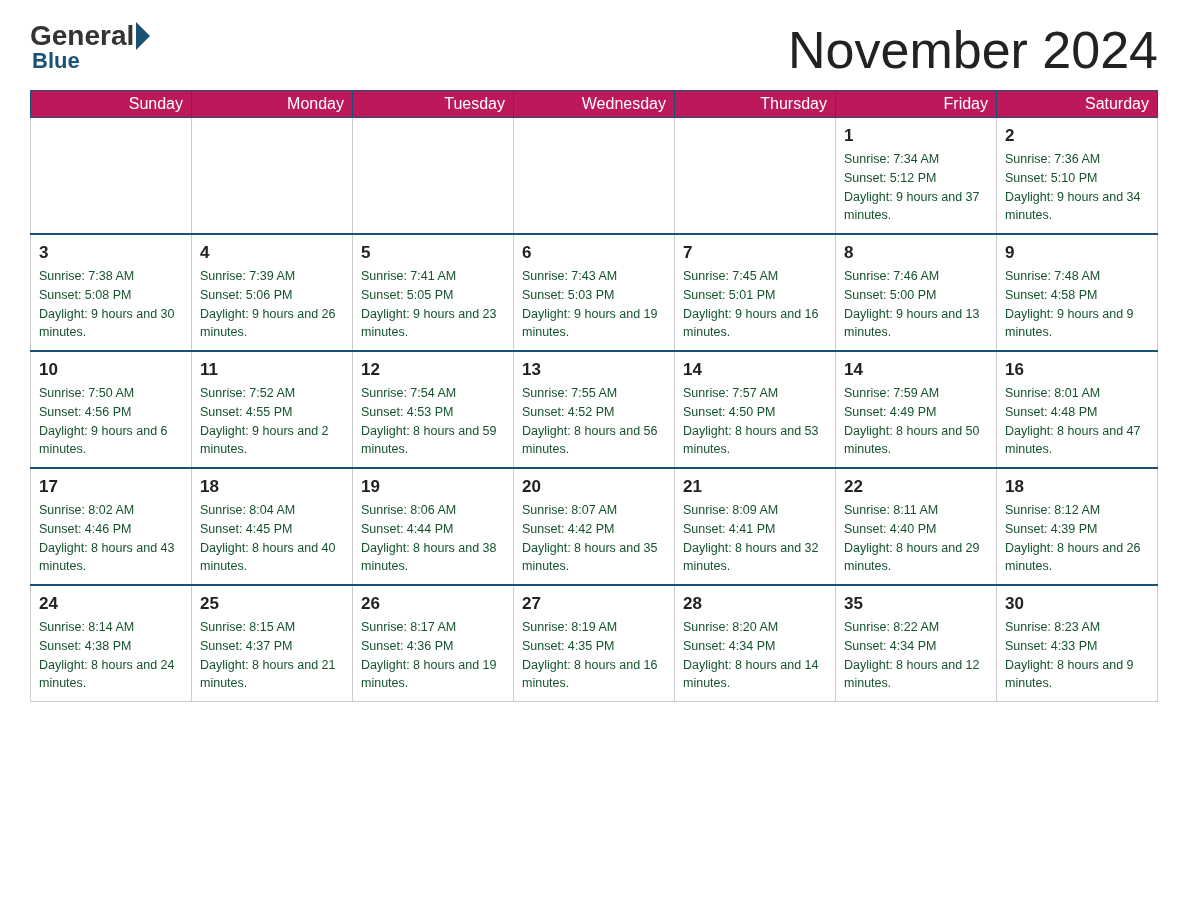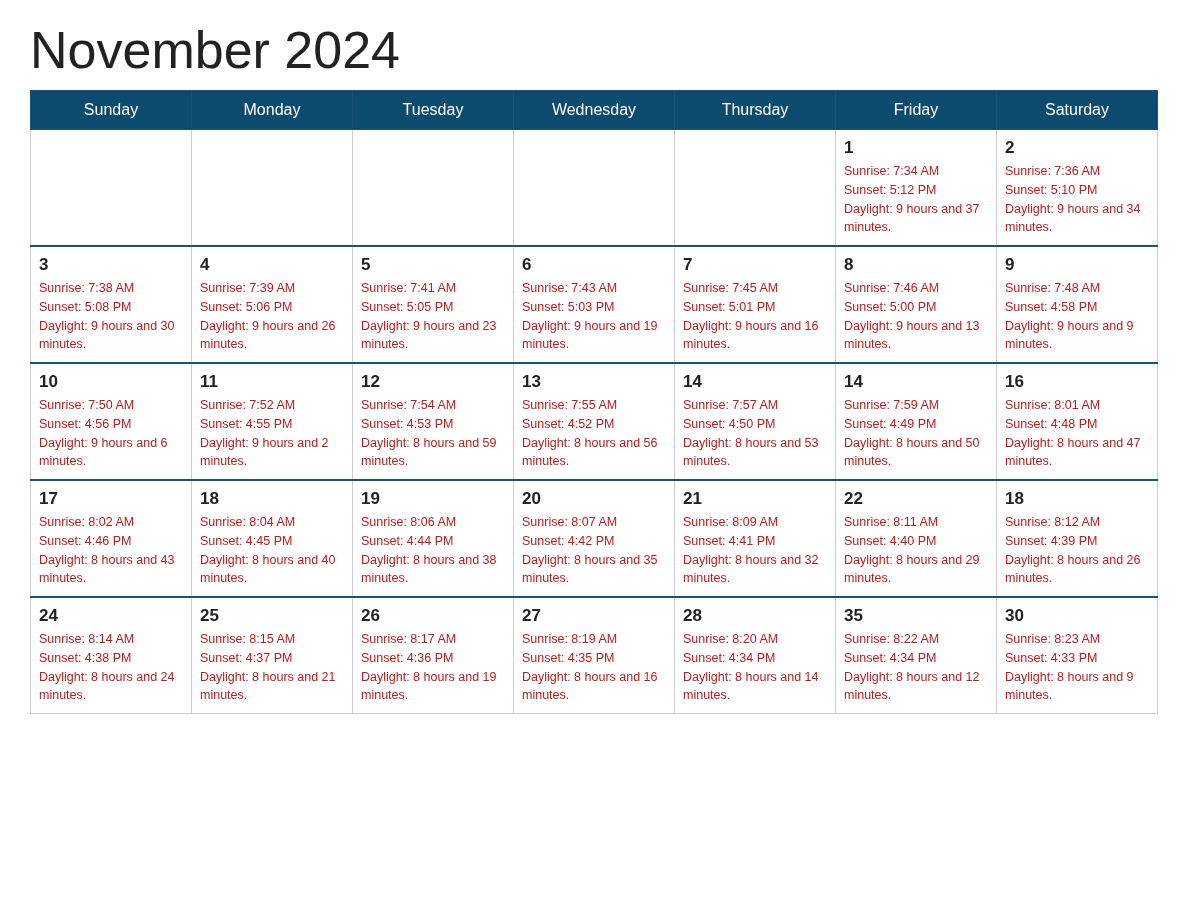--- a/index.html
+++ b/index.html
@@ -58,24 +58,24 @@
       font-size: 22px;
       color: #444;
       margin-top: 4px;
     }
     .calendar {
       width: 100%;
       border-collapse: collapse;
       margin-top: 10px;
     }
     .calendar th {
-      background-color: #0c4a6e;
+      background-color: #be185d;
       color: #fff;
-      padding: 10px 8px;
-      text-align: center;
+      padding: 4px 8px;
+      text-align: right;
       font-size: 16px;
       font-weight: normal;
       border: 1px solid #1a5276;
     }
     .calendar td {
       vertical-align: top;
       padding: 8px;
       border: 1px solid #ccc;
       width: 14.28%;
       min-height: 110px;
@@ -84,33 +84,40 @@
     }
     .day-number {
       font-size: 17px;
       font-weight: bold;
       color: #222;
       margin-bottom: 4px;
     }
     .day-info {
       font-size: 12.5px;
       line-height: 1.5;
-      color: #b91c1c;
+      color: #14532d;
     }
     .empty-cell {
       background: #fff;
     }
     .row-separator td {
       border-top: 2px solid #1a5276;
     }
   </style>
 </head>
 <body>
 
 <div class="header">
+  <div class="logo">
+    <div class="logo-text">
+      <span class="logo-general">General</span>
+      <span class="logo-arrow"></span>
+    </div>
+    <div class="logo-blue-word">Blue</div>
+  </div>
   <div class="title-section">
     <div class="month-title">November 2024</div>
   </div>
 </div>
 
 <table class="calendar">
   <thead>
     <tr>
     <th>Sunday</th>
         <th>Monday</th>

